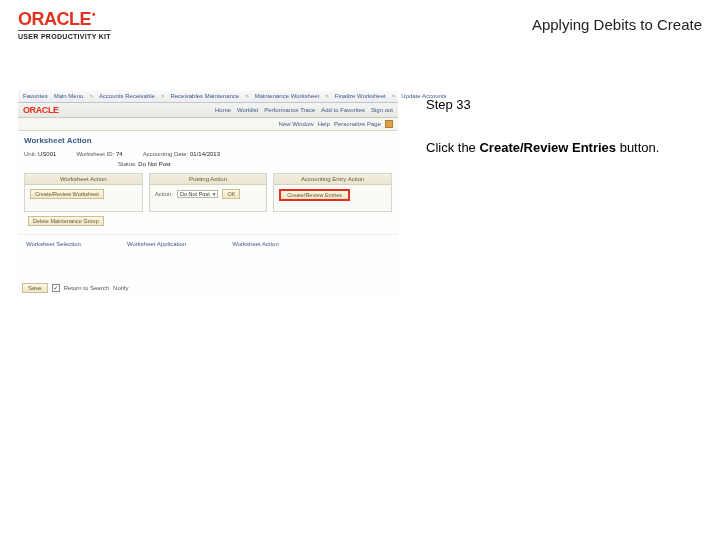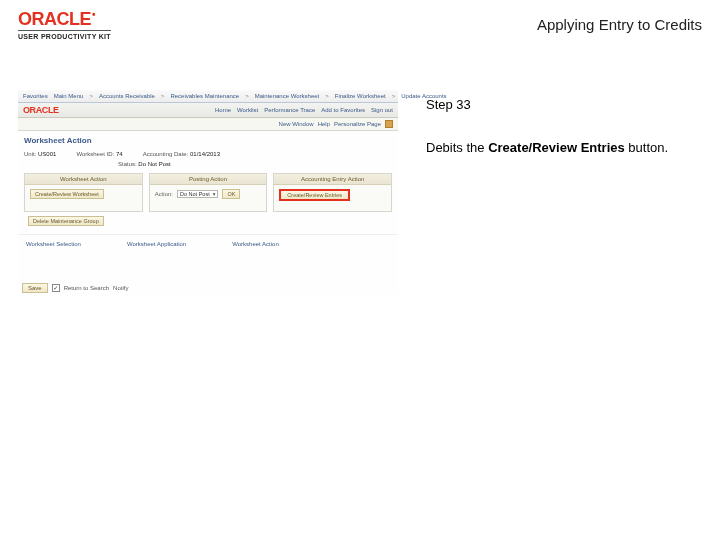--- a/index.html
+++ b/index.html
@@ -214,21 +214,21 @@
 <body>
 
 <div class="header">
   <div class="logo-block">
     <div class="oracle-logo">
       <span>ORACLE</span>
         <span class="dot">•</span>
     </div>
     <div class="upk">USER PRODUCTIVITY KIT</div>
   </div>
-  <div class="title">Applying Entry to Credits</div>
+  <div class="title">Applying Debits to Create</div>
 </div>
 
 <div class="main">
 
   <div class="screenshot">
     <div class="ss-nav">
       <span>Favorites</span>
       <span>Main Menu</span>
       <span class="gt">&gt;</span>
       <span>Accounts Receivable</span>
@@ -306,17 +306,17 @@
       <span class="btn">Save</span>
       <span class="checkbox">✓</span>
       <span class="text">Return to Search</span>
       <span class="text">Notify</span>
     </div>
   </div>
 
   <div class="instructions">
     <div class="step">Step 33</div>
     <div class="body">
-      <span>Debits the </span><b>Create/Review Entries</b><span> button.</span>
+      <span>Click the </span><b>Create/Review Entries</b><span> button.</span>
     </div>
   </div>
 
 </div>
 
 </body></html>

